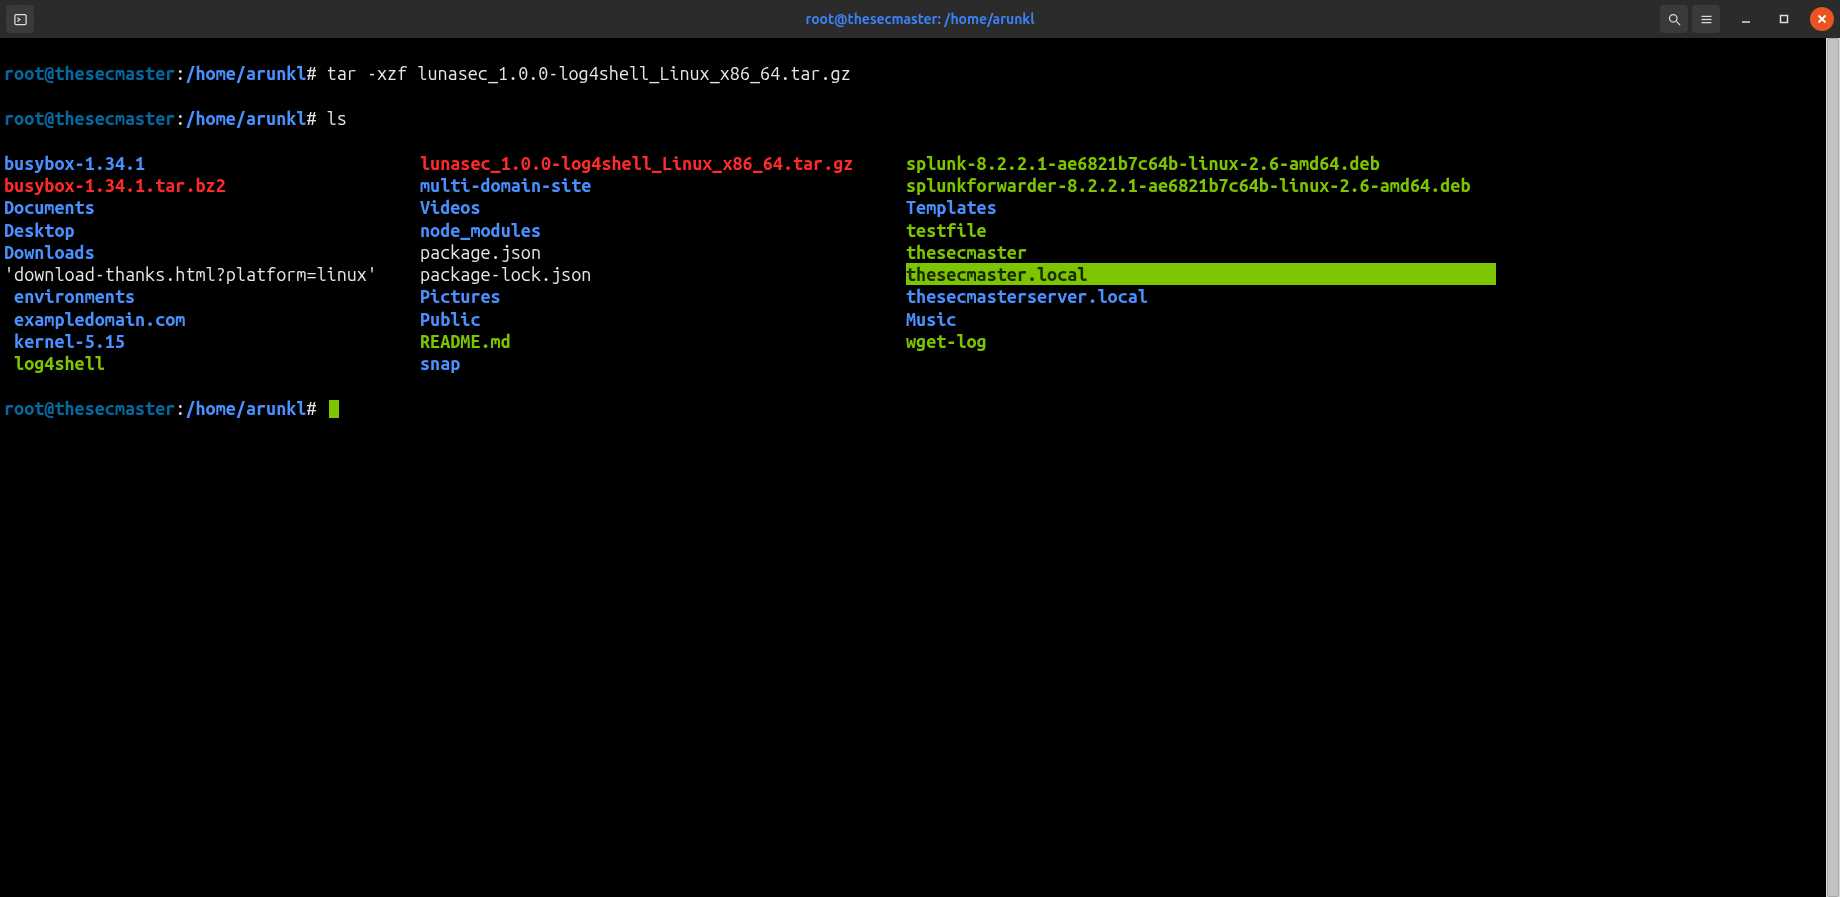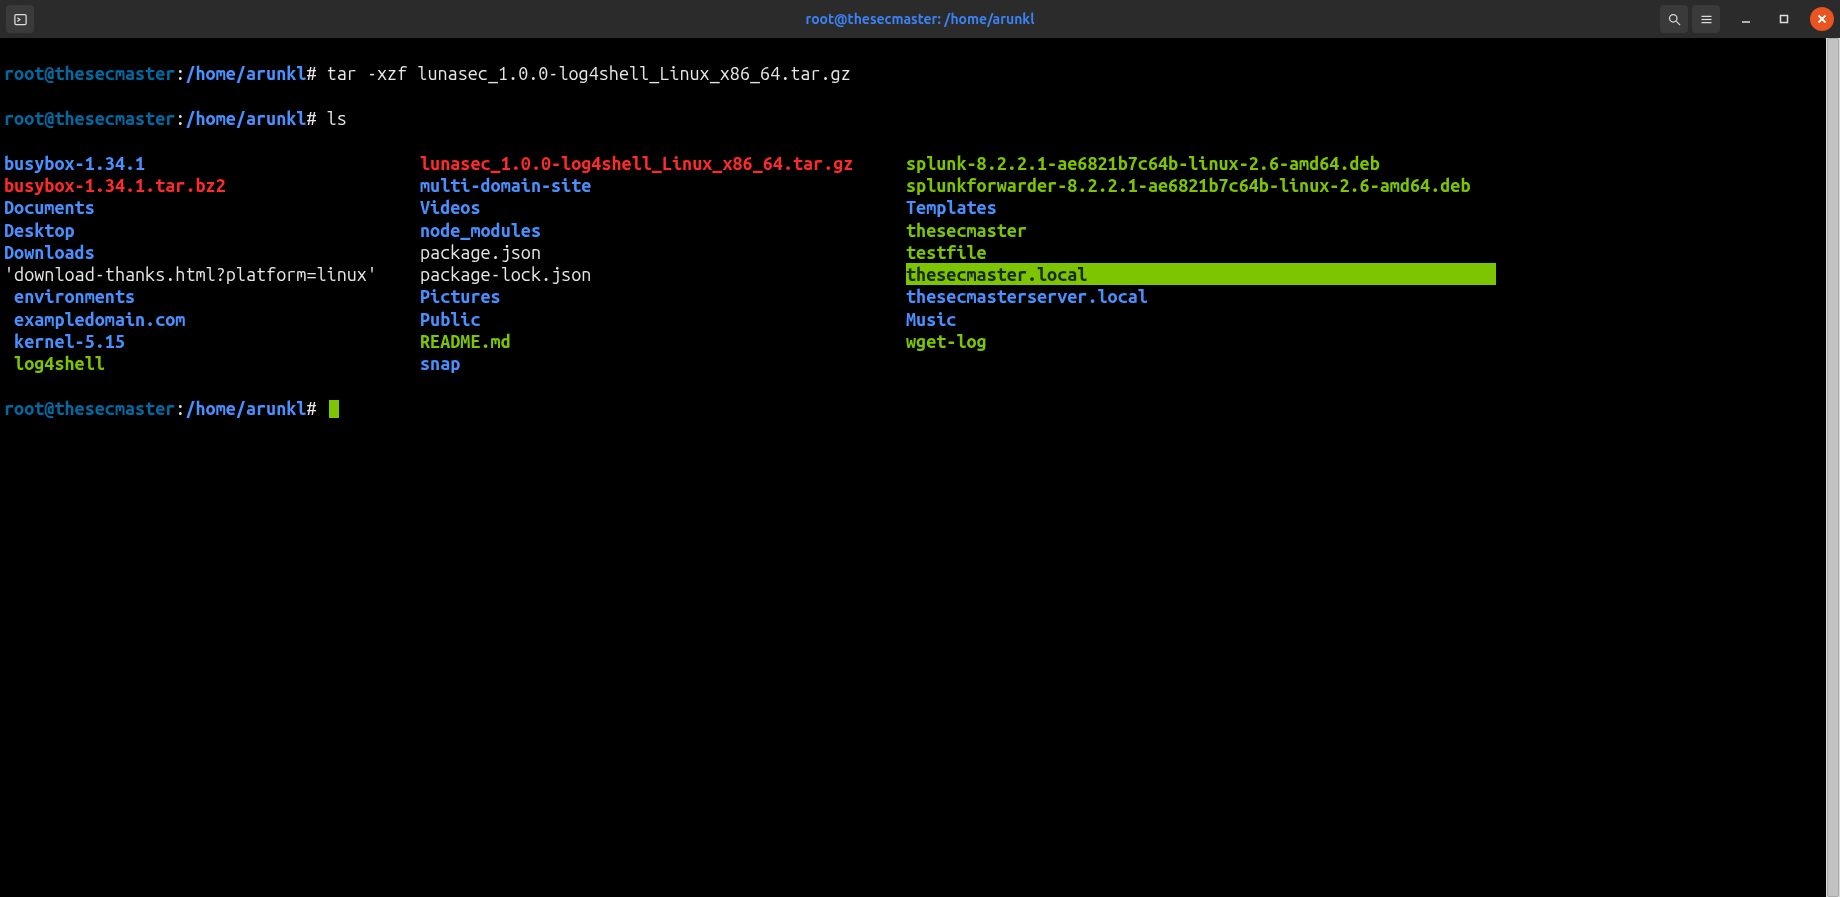--- a/index.html
+++ b/index.html
@@ -177,22 +177,22 @@
     <span class="reg">package-lock.json</span>
     <span class="dir">Pictures</span>
     <span class="dir">Public</span>
     <span class="str">README.md</span>
     <span class="dir">snap</span>
   </div>
   <div class="col">
     <span class="exe">splunk-8.2.2.1-ae6821b7c64b-linux-2.6-amd64.deb</span>
     <span class="exe">splunkforwarder-8.2.2.1-ae6821b7c64b-linux-2.6-amd64.deb</span>
     <span class="dir">Templates</span>
+    <span class="exe">testfile</span>
     <span class="exe">thesecmaster</span>
-    <span class="exe">testfile</span>
     <span class="hl">thesecmaster.local</span>
     <span class="dir">thesecmasterserver.local</span>
     <span class="dir">Music</span>
     <span class="exe">wget-log</span>
   </div>
 </div>
 <div><span class="prompt-user">root@thesecmaster</span><span class="reg">:</span><span class="prompt-path">/home/arunkl</span><span class="reg">#</span> <span class="cursor"></span></div>
 
   <div class="scrollbar-track">
     <div class="scrollbar-thumb"></div>

